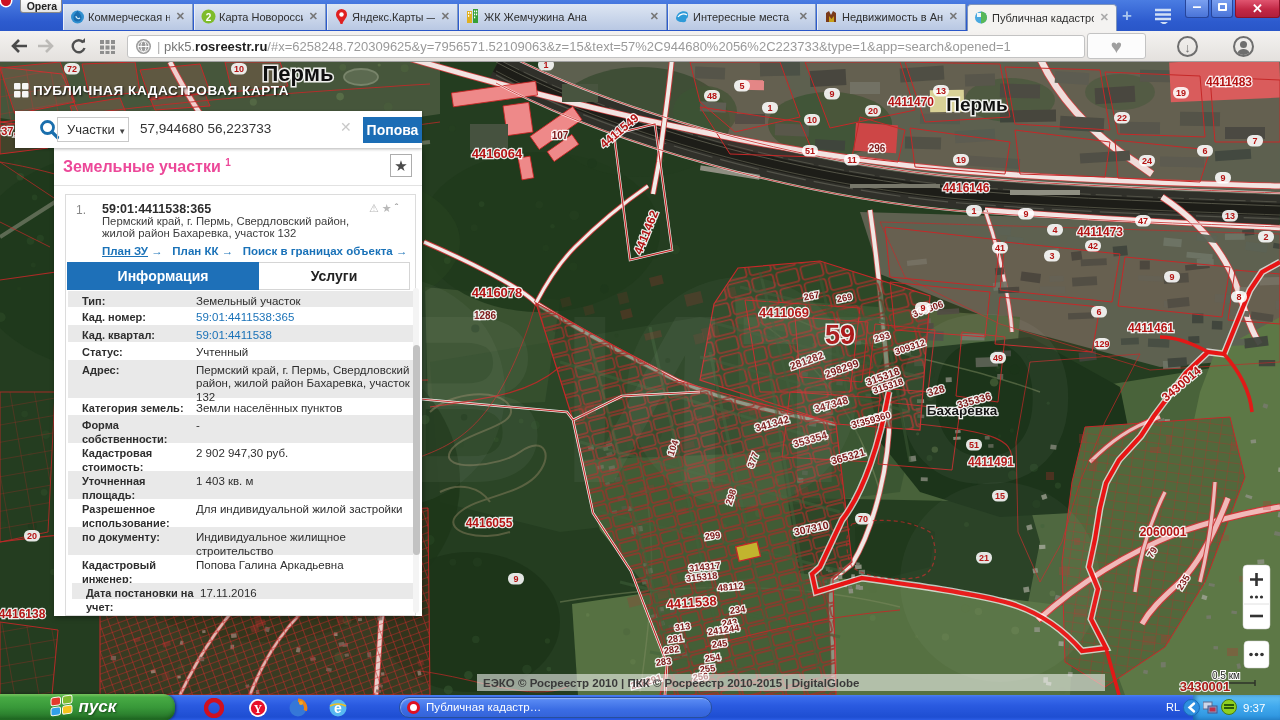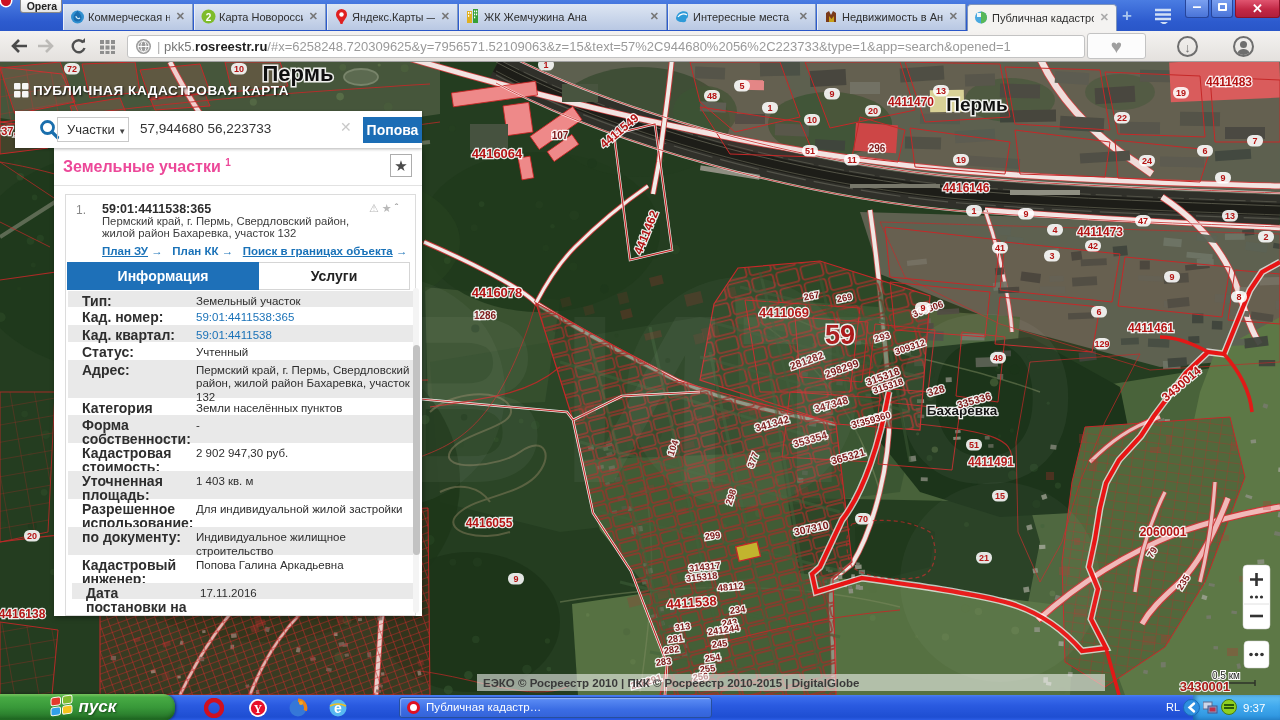--- a/index.html
+++ b/index.html
@@ -13,31 +13,31 @@
 .tab.active{background:#f4f3f1;border-radius:4px 4px 0 0;height:27px;border:1px solid #7d94bd;border-bottom:none;z-index:3}
 #opbtn{position:absolute;left:20px;top:0;width:42px;height:13px;background:linear-gradient(#fdfdfd,#e4e4e4);border:1px solid #8a8a8a;border-top:none;border-radius:0 0 3px 3px;font-size:10.5px;color:#222;text-align:right;line-height:12px;font-weight:bold;padding-right:4px;z-index:5}
 #oplogo{position:absolute;left:-20px;top:-5px;width:10px;height:11px;border-radius:50%;border:5px solid #cc1122;background:#fff;display:block;box-shadow:0 0 0 1.5px #fff}
 #addrbar{position:absolute;left:0;top:31px;width:1280px;height:31px;background:linear-gradient(#f4f2f0,#e4e1de);border-bottom:1px solid #9f9f9f}
 #urlbox{position:absolute;left:127px;top:4px;width:958px;height:23px;background:#fff;border:1px solid #c3c3c3;border-radius:3px;font-size:13px;line-height:21px;white-space:nowrap;overflow:hidden}
 #rightbox{position:absolute;left:1087px;top:2px;width:59px;height:26px;background:#fcfcfc;border:1px solid #c3c3c3;border-radius:3px;text-align:center;color:#9f9f9f;font-size:19px;line-height:26px}
 
 #searchbar{position:absolute;left:15px;top:111px;width:407px;height:37px;background:#fff;box-shadow:0 1px 3px rgba(0,0,0,.3);z-index:20}
 #panel{position:absolute;left:54px;top:148px;width:368px;height:468px;background:#fff;box-shadow:1px 2px 5px rgba(0,0,0,.35);z-index:19;overflow:hidden}
 .prow{position:absolute;left:11px;width:346px;display:flex}
-.prow .k{width:126px;font-weight:bold;flex:none;padding:4px 0 16px 14px;font-size:14px;color:#2e2e2e;line-height:13.5px}
+.prow .k{width:126px;font-weight:bold;flex:none;padding:4px 0 16px 14px;font-size:11px;color:#2e2e2e;line-height:13.5px}
 .prow .v{padding:4px 0 0 2px;font-size:11.5px;color:#2e2e2e;line-height:13.5px}
 .prow.g{background:#e9e9e9}
 .blue{color:#1a72b8}
 #infotab{position:absolute;left:1px;top:67px;width:192px;height:28px;background:#1e70b8;color:#fff;font-weight:bold;font-size:14px;text-align:center;line-height:28px}
 #srvtab{position:absolute;left:193px;top:67px;width:151px;height:28px;background:#fff;border:1px solid #d5d5d5;border-left:none;color:#222;font-weight:bold;font-size:14px;text-align:center;line-height:27px}
 
 #taskbar{position:absolute;left:0;top:695px;width:1280px;height:25px;background:linear-gradient(#4a80f2 0%,#3a6cec 9%,#2a5ae0 42%,#1e4ed2 88%,#2b5ce4);z-index:40}
 #startbtn{position:absolute;left:-8px;top:-1px;width:183px;height:27px;border-radius:0 12px 12px 0;background:linear-gradient(#7ccc62 0%,#47ab44 12%,#389839 50%,#267529 90%,#2f8a31);box-shadow:inset 0 -2px 4px rgba(0,40,0,.4),1px 0 3px rgba(0,0,0,.5);color:#fff;font-weight:bold;font-style:italic;font-size:17px;text-align:center;line-height:26px;text-shadow:1px 1px 2px #1a4a1a}
 .qlicon{position:absolute;top:698px;width:20px;height:20px;border-radius:4px;z-index:41}
-#taskbtn{position:absolute;left:399px;top:697px;width:313px;height:21px;background:linear-gradient(#5d8ef6,#3b6de4 60%,#3463d8);border:1px solid #274f9c;border-radius:3px;color:#fff;font-size:11.5px;line-height:19px;z-index:41;box-shadow:inset 1px 1px 1px rgba(255,255,255,.35)}
+#taskbtn{position:absolute;left:399px;top:697px;width:313px;height:21px;background:linear-gradient(#5d8ef6,#3b6de4 60%,#3463d8);border:1px solid #274f9c;border-radius:10px;color:#fff;font-size:11.5px;line-height:19px;z-index:41;box-shadow:inset 1px 1px 1px rgba(255,255,255,.35)}
 </style></head><body>
 <div id="stage">
     <div class="abs" style="left:0;top:62px;width:1280px;height:633px"><svg width="1280" height="633" viewBox="0 0 1280 633" font-family="Liberation Sans, sans-serif">
         <defs>
 <pattern id="gA" width="21" height="14" patternUnits="userSpaceOnUse" patternTransform="rotate(-14)">
 <rect x="1" y="1" width="18" height="11" rx="2" fill="none" stroke="#98332a" stroke-width="1.4"></rect>
 </pattern>
 <pattern id="gB" width="25" height="17" patternUnits="userSpaceOnUse" patternTransform="rotate(-14)">
 <rect x="1.5" y="1.5" width="21.5" height="13.5" rx="2.5" fill="none" stroke="#98332a" stroke-width="1.7"></rect>
 </pattern>
@@ -1103,21 +1103,21 @@
 </div>
     <div id="panel">
       <div class="abs" style="left:9px;top:9px;font-size:16px;font-weight:bold;color:#ec4899">Земельные участки <sup style="font-size:10px">1</sup></div>
       <div class="abs" style="left:336px;top:6px;width:22px;height:23px;border:1px solid #adadad;text-align:center;line-height:22px;color:#4a4a4a;font-size:15px">★</div>
       <div class="abs" style="left:0;top:37px;width:368px;height:1px;background:#e2e2e2"></div>
       <div class="abs" style="left:11px;top:46px;width:351px;height:422px;border:1px solid #dcdcdc">
         <div class="abs" style="left:10px;top:8px;color:#888;font-size:12px">1.</div>
         <div class="abs" style="left:36px;top:7px;font-size:12.5px;font-weight:bold;color:#2c2c2c">59:01:4411538:365</div>
         <div class="abs" style="left:303px;top:7px;color:#b9b9b9;font-size:11px;letter-spacing:3px">⚠★<span style="color:#8a8a8a">ˆ</span></div>
         <div class="abs" style="left:36px;top:21px;width:280px;font-size:11.3px;color:#3c3c3c;line-height:11.5px">Пермский край, г. Пермь, Свердловский район,<br>жилой район Бахаревка, участок 132</div>
-        <div class="abs" style="left:36px;top:50px;font-size:11.5px;font-weight:bold;color:#1a72b8;white-space:nowrap"><span style="text-decoration:underline">План ЗУ</span> → &nbsp;&nbsp;<span style="">План КК</span> → &nbsp;&nbsp;<span style="text-decoration:underline" id="pg">Поиск в границах объекта</span> →</div>
+        <div class="abs" style="left:36px;top:50px;font-size:11.5px;font-weight:bold;color:#1a72b8;white-space:nowrap"><span style="text-decoration:underline">План ЗУ</span> → &nbsp;&nbsp;<span style="">План КК</span> → &nbsp;&nbsp;<span style="" id="pg">Поиск в границах объекта</span> →</div>
         <div id="infotab">Информация</div>
         <div id="srvtab">Услуги</div>
         <div class="prow g" style="left:2px;top:96px;height:16px;width:347px">
           <div class="k">Тип:</div>
           <div class="v" style="width:210px">Земельный участок</div>
         </div>
         <div class="prow" style="left:2px;top:112px;height:17.5px;width:347px">
           <div class="k">Кад. номер:</div>
           <div class="v" style="width:210px"><span class="blue">59:01:4411538:365</span></div>
         </div>

